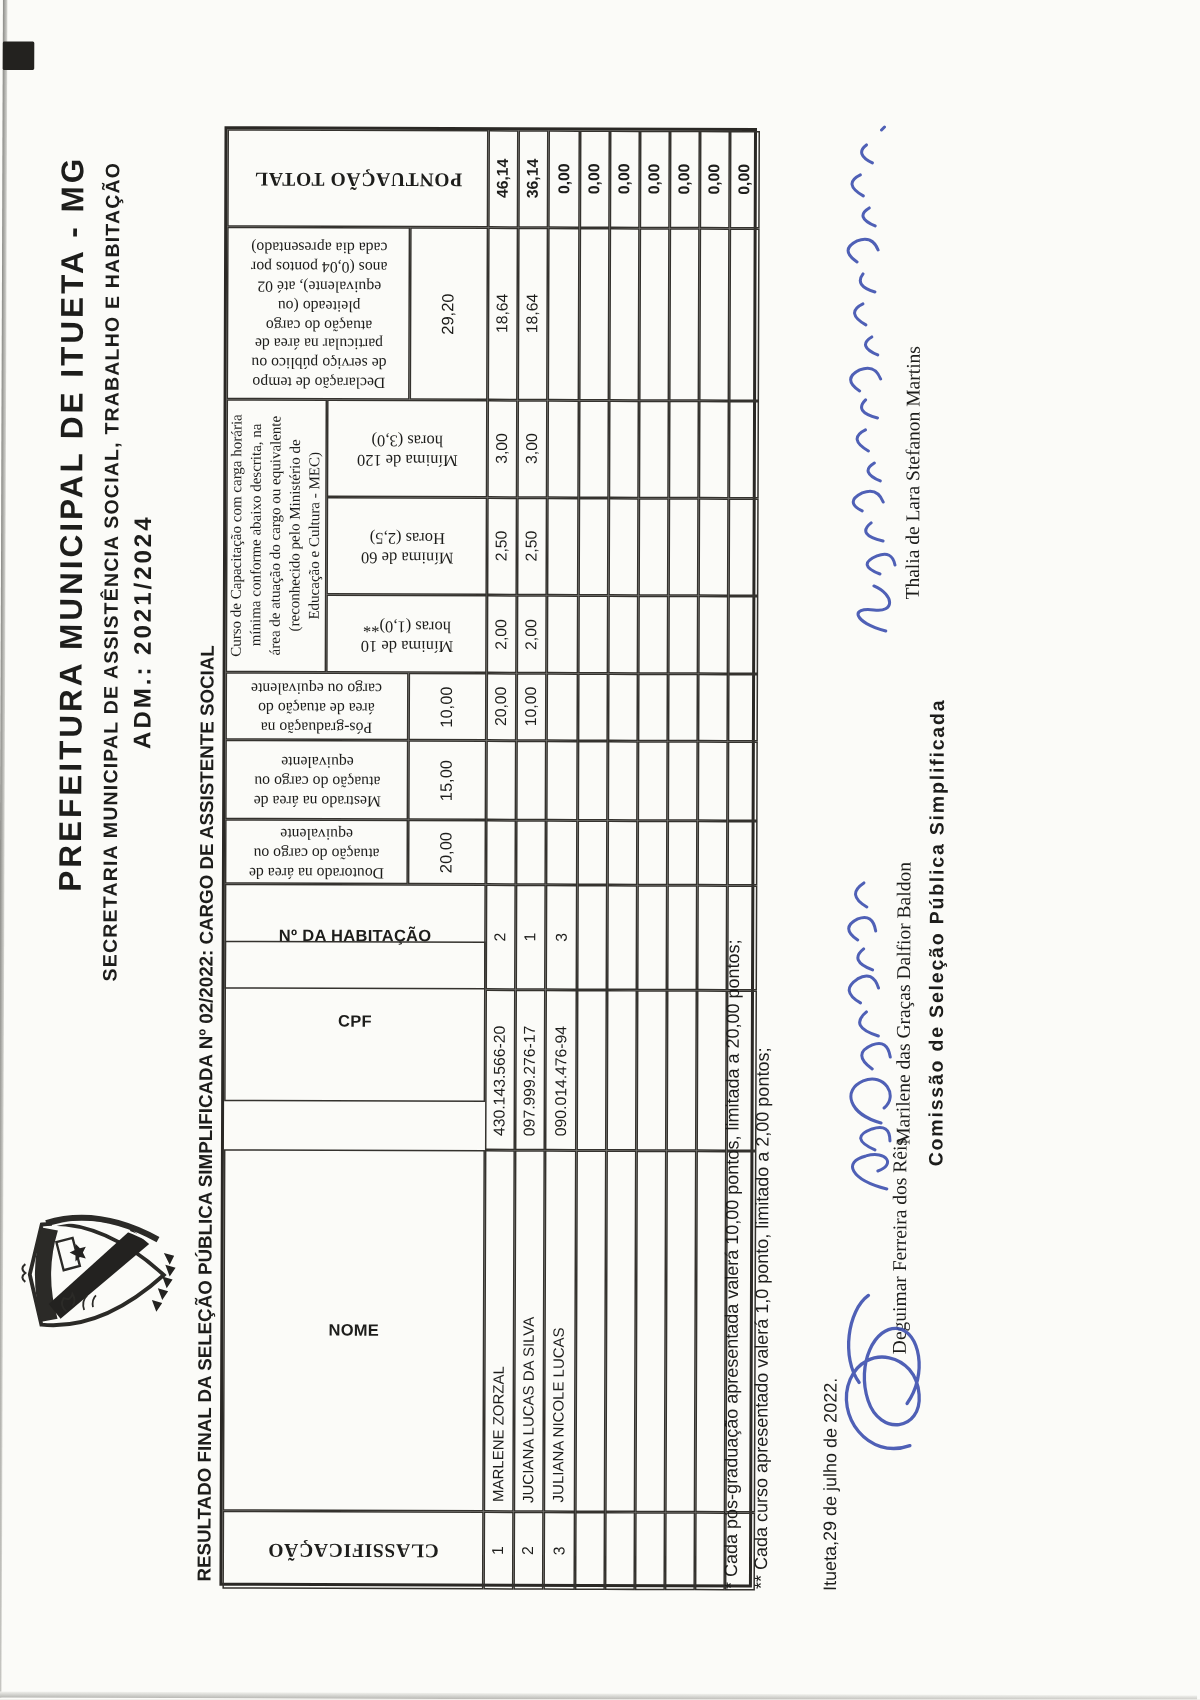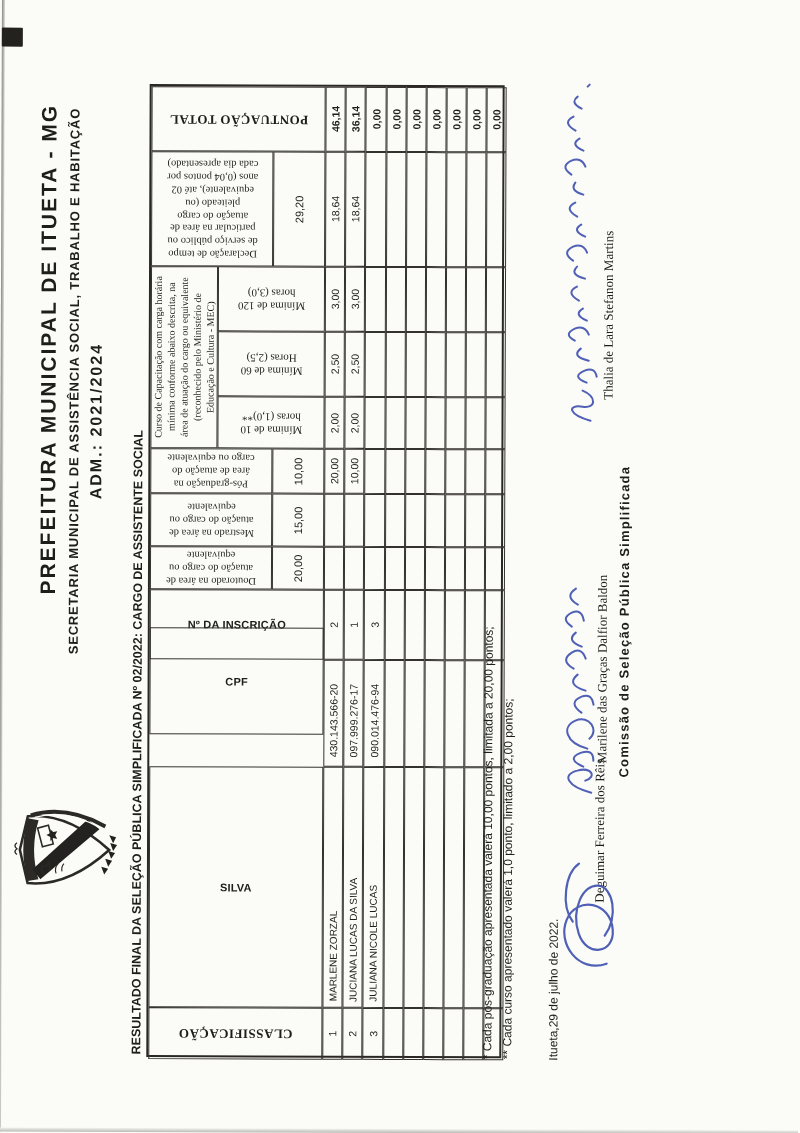--- a/index.html
+++ b/index.html
@@ -115,27 +115,27 @@
     </div>
     <div class="cell upbox" style="left:0px;top:460px;width:122px;height:43px;">
       <div class="up serifh">Doutorado na área de
 atuação do cargo ou
 equivalente</div>
     </div>
     <div class="cell vbox" style="left:122px;top:460px;width:52px;height:43px;">
       <span class="vt" style="font-size:11px;">20,00</span>
     </div>
     <div class="cell upbox" style="left:0px;top:503px;width:174px;height:70px;">
-      <div class="sansh">Nº DA INSCRIÇÃO</div>
+      <div class="sansh">Nº DA HABITAÇÃO</div>
     </div>
     <div class="cell upbox" style="left:0px;top:541px;width:174px;height:107px;">
       <div class="sansh">CPF</div>
     </div>
     <div class="cell upbox" style="left:0px;top:680px;width:174px;height:241px;">
-      <div class="sansh">SILVA</div>
+      <div class="sansh">NOME</div>
     </div>
     <div class="cell upbox" style="left:0px;top:921px;width:174px;height:52px;">
       <div class="up serifbig">CLASSIFICAÇÃO</div>
     </div>
 
   <div class="cell vbox" style="left: 174px; top: 0px; width: 20px; height: 65px;">
           <span class="vt" style="font-size: 10.5px; font-weight: bold;">46,14</span>
         </div>
         <div class="cell vbox" style="left: 174px; top: 65px; width: 20px; height: 115px;">
           <span class="vt" style="font-size: 10.5px;">18,64</span>

